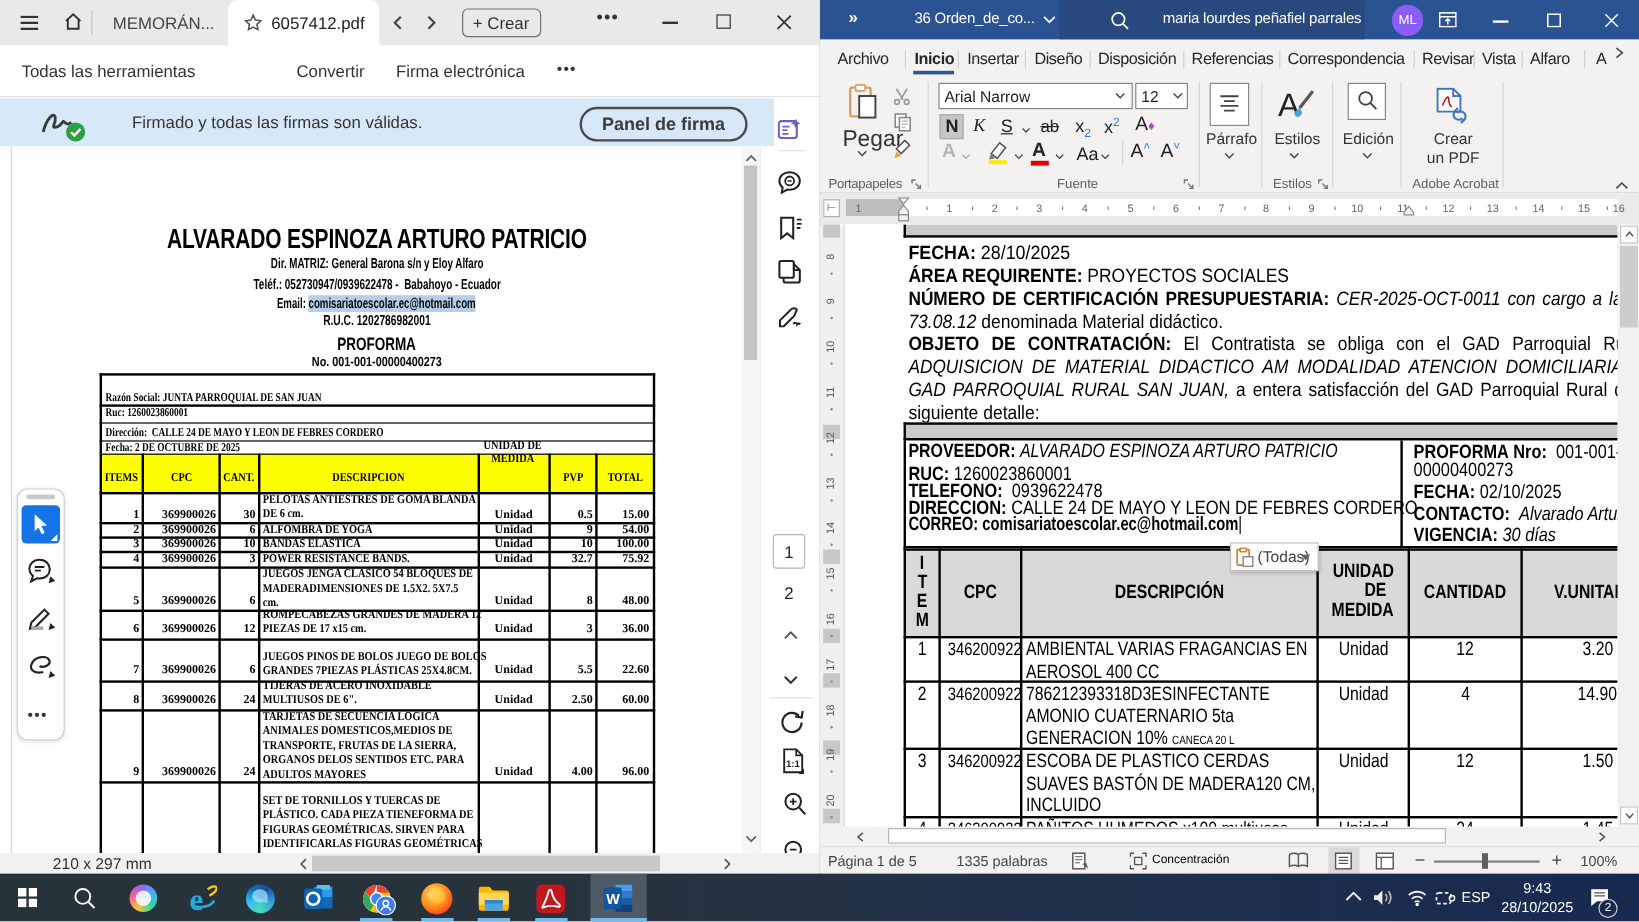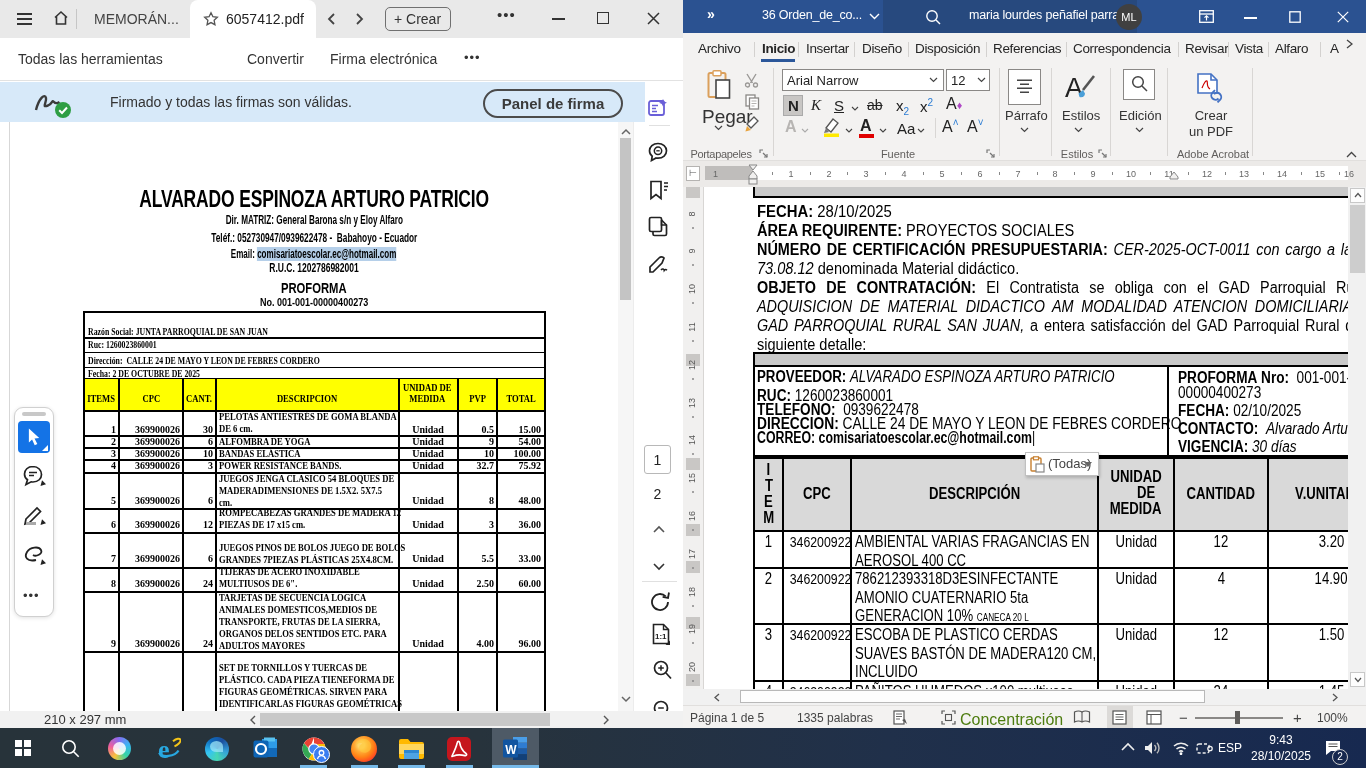--- a/index.html
+++ b/index.html
@@ -67,21 +67,21 @@
 <div class="ab" style="left:0px;top:170px;width:628px;text-align:center;"><span class="sxc" style="font-size:11px;font-weight:bold;transform:scaleX(0.82);">No. 001-001-00000400273</span></div>
 <div class="ab" style="left:88px;top:204px;font-size:10px;font-weight:bold;font-family:&quot;Liberation Serif&quot;,serif;white-space:nowrap;transform:scaleX(0.78);transform-origin:0 0;">Razón Social: JUNTA PARROQUIAL DE SAN JUAN</div>
 <div class="ab" style="left:88px;top:217px;font-size:10px;font-weight:bold;font-family:&quot;Liberation Serif&quot;,serif;white-space:nowrap;transform:scaleX(0.78);transform-origin:0 0;">Ruc: 1260023860001</div>
 <div class="ab" style="left:88px;top:233px;font-size:10px;font-weight:bold;font-family:&quot;Liberation Serif&quot;,serif;white-space:nowrap;transform:scaleX(0.78);transform-origin:0 0;">Dirección:&nbsp; CALLE 24 DE MAYO Y LEON DE FEBRES CORDERO</div>
 <div class="ab" style="left:88px;top:246px;font-size:10px;font-weight:bold;font-family:&quot;Liberation Serif&quot;,serif;white-space:nowrap;transform:scaleX(0.78);transform-origin:0 0;">Fecha: 2 DE OCTUBRE DE 2025</div>
 <div class="ab" style="left:84px;top:256px;width:461px;height:32px;background:#ffff00;"></div>
 <div class="ab" style="left:84px;top:266px;width:35px;text-align:center;"><span style="display:inline-block;transform:scaleX(0.86);font-size:10px;line-height:11px;font-weight:bold;font-family:&quot;Liberation Serif&quot;,serif;white-space:nowrap;">ITEMS</span></div>
 <div class="ab" style="left:119px;top:266px;width:64px;text-align:center;"><span style="display:inline-block;transform:scaleX(0.86);font-size:10px;line-height:11px;font-weight:bold;font-family:&quot;Liberation Serif&quot;,serif;white-space:nowrap;">CPC</span></div>
 <div class="ab" style="left:183px;top:266px;width:33px;text-align:center;"><span style="display:inline-block;transform:scaleX(0.86);font-size:10px;line-height:11px;font-weight:bold;font-family:&quot;Liberation Serif&quot;,serif;white-space:nowrap;">CANT.</span></div>
 <div class="ab" style="left:216px;top:266px;width:183px;text-align:center;"><span style="display:inline-block;transform:scaleX(0.86);font-size:10px;line-height:11px;font-weight:bold;font-family:&quot;Liberation Serif&quot;,serif;white-space:nowrap;">DESCRIPCION</span></div>
-<div class="ab" style="left:399px;top:260px;width:51px;text-align:center;"><span style="display:inline-block;transform:scaleX(0.86);font-size:10px;line-height:11px;font-weight:bold;font-family:&quot;Liberation Serif&quot;,serif;white-space:nowrap;">UNIDAD DE<br>MEDIDA</span></div>
+<div class="ab" style="left:399px;top:244px;width:51px;text-align:center;"><span style="display:inline-block;transform:scaleX(0.86);font-size:10px;line-height:11px;font-weight:bold;font-family:&quot;Liberation Serif&quot;,serif;white-space:nowrap;">UNIDAD DE<br>MEDIDA</span></div>
 <div class="ab" style="left:458px;top:266px;width:39px;text-align:center;"><span style="display:inline-block;transform:scaleX(0.86);font-size:10px;line-height:11px;font-weight:bold;font-family:&quot;Liberation Serif&quot;,serif;white-space:nowrap;">PVP</span></div>
 <div class="ab" style="left:497px;top:266px;width:48px;text-align:center;"><span style="display:inline-block;transform:scaleX(0.86);font-size:10px;line-height:11px;font-weight:bold;font-family:&quot;Liberation Serif&quot;,serif;white-space:nowrap;">TOTAL</span></div>
 <div class="ab" style="left:83px;top:189px;width:2px;height:67px;background:#000;"></div>
 <div class="ab" style="left:544px;top:189px;width:2px;height:67px;background:#000;"></div>
 <div class="ab" style="left:83px;top:256px;width:2px;height:333px;background:#000;"></div>
 <div class="ab" style="left:118px;top:256px;width:2px;height:333px;background:#000;"></div>
 <div class="ab" style="left:182px;top:256px;width:2px;height:333px;background:#000;"></div>
 <div class="ab" style="left:215px;top:256px;width:2px;height:333px;background:#000;"></div>
 <div class="ab" style="left:398px;top:256px;width:2px;height:333px;background:#000;"></div>
 <div class="ab" style="left:457px;top:256px;width:2px;height:333px;background:#000;"></div>
@@ -148,21 +148,21 @@
 <div class="ab" style="left:399px;top:397px;width:58px;text-align:center;font-size:10px;font-weight:bold;font-family:&quot;Liberation Serif&quot;,serif;white-space:nowrap;">Unidad</div>
 <div class="ab" style="left:454px;top:397px;width:40px;text-align:right;font-size:10px;font-weight:bold;font-family:&quot;Liberation Serif&quot;,serif;white-space:nowrap;">3</div>
 <div class="ab" style="left:495px;top:397px;width:46px;text-align:right;font-size:10px;font-weight:bold;font-family:&quot;Liberation Serif&quot;,serif;white-space:nowrap;">36.00</div>
 <div class="ab" style="left:219px;top:420px;font-size:10px;font-weight:bold;font-family:&quot;Liberation Serif&quot;,serif;white-space:nowrap;transform:scaleX(0.86);transform-origin:0 0;">JUEGOS PINOS DE BOLOS JUEGO DE BOLOS</div>
 <div class="ab" style="left:219px;top:432px;font-size:10px;font-weight:bold;font-family:&quot;Liberation Serif&quot;,serif;white-space:nowrap;transform:scaleX(0.86);transform-origin:0 0;">GRANDES 7PIEZAS PLÁSTICAS 25X4.8CM.</div>
 <div class="ab" style="left:86px;top:431px;width:30px;text-align:right;font-size:10px;font-weight:bold;font-family:&quot;Liberation Serif&quot;,serif;white-space:nowrap;">7</div>
 <div class="ab" style="left:110px;top:431px;width:70px;text-align:right;font-size:10px;font-weight:bold;font-family:&quot;Liberation Serif&quot;,serif;white-space:nowrap;">369900026</div>
 <div class="ab" style="left:183px;top:431px;width:30px;text-align:right;font-size:10px;font-weight:bold;font-family:&quot;Liberation Serif&quot;,serif;white-space:nowrap;">6</div>
 <div class="ab" style="left:399px;top:431px;width:58px;text-align:center;font-size:10px;font-weight:bold;font-family:&quot;Liberation Serif&quot;,serif;white-space:nowrap;">Unidad</div>
 <div class="ab" style="left:454px;top:431px;width:40px;text-align:right;font-size:10px;font-weight:bold;font-family:&quot;Liberation Serif&quot;,serif;white-space:nowrap;">5.5</div>
-<div class="ab" style="left:495px;top:431px;width:46px;text-align:right;font-size:10px;font-weight:bold;font-family:&quot;Liberation Serif&quot;,serif;white-space:nowrap;">33.00</div>
+<div class="ab" style="left:495px;top:431px;width:46px;text-align:right;font-size:10px;font-weight:bold;font-family:&quot;Liberation Serif&quot;,serif;white-space:nowrap;">22.60</div>
 <div class="ab" style="left:219px;top:444px;font-size:10px;font-weight:bold;font-family:&quot;Liberation Serif&quot;,serif;white-space:nowrap;transform:scaleX(0.86);transform-origin:0 0;">TIJERAS DE ACERO INOXIDABLE</div>
 <div class="ab" style="left:219px;top:456px;font-size:10px;font-weight:bold;font-family:&quot;Liberation Serif&quot;,serif;white-space:nowrap;transform:scaleX(0.86);transform-origin:0 0;">MULTIUSOS DE 6".</div>
 <div class="ab" style="left:86px;top:456px;width:30px;text-align:right;font-size:10px;font-weight:bold;font-family:&quot;Liberation Serif&quot;,serif;white-space:nowrap;">8</div>
 <div class="ab" style="left:110px;top:456px;width:70px;text-align:right;font-size:10px;font-weight:bold;font-family:&quot;Liberation Serif&quot;,serif;white-space:nowrap;">369900026</div>
 <div class="ab" style="left:183px;top:456px;width:30px;text-align:right;font-size:10px;font-weight:bold;font-family:&quot;Liberation Serif&quot;,serif;white-space:nowrap;">24</div>
 <div class="ab" style="left:399px;top:456px;width:58px;text-align:center;font-size:10px;font-weight:bold;font-family:&quot;Liberation Serif&quot;,serif;white-space:nowrap;">Unidad</div>
 <div class="ab" style="left:454px;top:456px;width:40px;text-align:right;font-size:10px;font-weight:bold;font-family:&quot;Liberation Serif&quot;,serif;white-space:nowrap;">2.50</div>
 <div class="ab" style="left:495px;top:456px;width:46px;text-align:right;font-size:10px;font-weight:bold;font-family:&quot;Liberation Serif&quot;,serif;white-space:nowrap;">60.00</div>
 <div class="ab" style="left:219px;top:470px;font-size:10px;font-weight:bold;font-family:&quot;Liberation Serif&quot;,serif;white-space:nowrap;transform:scaleX(0.86);transform-origin:0 0;">TARJETAS DE SECUENCIA LOGICA</div>
 <div class="ab" style="left:219px;top:482px;font-size:10px;font-weight:bold;font-family:&quot;Liberation Serif&quot;,serif;white-space:nowrap;transform:scaleX(0.86);transform-origin:0 0;">ANIMALES DOMESTICOS,MEDIOS DE</div>
@@ -281,21 +281,21 @@
 <div class="ab" style="left:24px;top:6px;font-size:14px;color:#fff;font-weight:bold;">»</div>
 <div class="ab" style="left:79px;top:8px;font-size:12.5px;color:#fff;white-space:nowrap;letter-spacing:-0.2px;">36 Orden_de_co...</div>
 <svg class="ab" style="left:186px;top:13px" width="11" height="7" viewBox="0 0 11 7">
       <path d="M1 1l4.5 4.5L10 1" fill="none" stroke="#fff" stroke-width="1.4"></path>
     </svg>
 <svg class="ab" style="left:242px;top:9px" width="16" height="16" viewBox="0 0 16 16">
       <circle cx="7" cy="7" r="5.2" fill="none" stroke="#fff" stroke-width="1.4"></circle>
       <path d="M11 11l4 4" stroke="#fff" stroke-width="1.4"></path>
     </svg>
 <div class="ab" style="left:286px;top:8px;font-size:12.5px;color:#fff;white-space:nowrap;letter-spacing:-0.2px;">maria lourdes peñafiel parrales</div>
-<div class="ab" style="left:433px;top:4px;width:26px;height:26px;border-radius:50%;background:#404040;color:#fff;font-size:11px;text-align:center;line-height:26px;">ML</div>
+<div class="ab" style="left:477px;top:4px;width:26px;height:26px;border-radius:50%;background:#8b5cf6;color:#fff;font-size:11px;text-align:center;line-height:26px;">ML</div>
 <svg class="ab" style="left:516px;top:10px" width="15" height="13" viewBox="0 0 15 13">
       <rect x="0.7" y="0.7" width="13.6" height="11.6" fill="none" stroke="#fff" stroke-width="1.3"></rect>
       <path d="M0.7 4h13.6" stroke="#fff" stroke-width="1.3"></path>
       <path d="M7.5 10.5V5.8M5.5 7.6l2-1.8 2 1.8" fill="none" stroke="#fff" stroke-width="1.2"></path>
     </svg>
 <div class="ab" style="left:561px;top:17px;width:13px;height:2px;background:#fff;"></div>
 <svg class="ab" style="left:606px;top:11px" width="12" height="12" viewBox="0 0 12 12">
       <rect x="0.8" y="0.8" width="10.4" height="10.4" fill="none" stroke="#fff" stroke-width="1.3"></rect>
     </svg>
 <svg class="ab" style="left:654px;top:11px" width="12" height="12" viewBox="0 0 12 12">
@@ -644,21 +644,21 @@
 <div class="ab" style="left:114px;top:5px;font-size:12px;color:#444;white-space:nowrap;">1335 palabras</div>
 <svg class="ab" style="left:210px;top:4px" width="16" height="15" viewBox="0 0 16 15">
         <rect x="1" y="1" width="10" height="13" fill="#fff" stroke="#555" stroke-width="1.2"></rect>
         <path d="M3 4h6M3 6.5h6M3 9h4" stroke="#555" stroke-width="0.9"></path>
         <path d="M9 10l5 4-2-5z" fill="#555"></path>
       </svg>
 <svg class="ab" style="left:258px;top:4px" width="15" height="15" viewBox="0 0 15 15">
         <path d="M1 4V1h3M11 1h3v3M14 11v3h-3M4 14H1v-3" fill="none" stroke="#555" stroke-width="1.2"></path>
         <rect x="4.5" y="4.5" width="6" height="6" fill="none" stroke="#555" stroke-width="1.1"></rect>
       </svg>
-<div class="ab" style="left:277px;top:5px;font-size:16px;color:#4d7c0f;white-space:nowrap;text-align:right;">Concentración</div>
+<div class="ab" style="left:277px;top:5px;font-size:10px;color:#000000;white-space:nowrap;text-align:right;">Concentración</div>
 <svg class="ab" style="left:390px;top:4px" width="18" height="14" viewBox="0 0 18 14">
         <path d="M9 2C7 0.8 4 0.8 1.5 2v10C4 10.8 7 10.8 9 12c2-1.2 5-1.2 7.5 0V2C14 0.8 11 0.8 9 2z" fill="none" stroke="#555" stroke-width="1.2"></path>
         <path d="M9 2v10" stroke="#555" stroke-width="1.1"></path>
       </svg>
 <div class="ab" style="left:424px;top:0px;width:26px;height:23px;background:#dcdad8;"></div>
 <svg class="ab" style="left:429px;top:4px" width="15" height="15" viewBox="0 0 15 15">
         <rect x="1" y="1" width="13" height="13" fill="#fff" stroke="#555" stroke-width="1.2"></rect>
         <path d="M3.5 4.5h8M3.5 7h8M3.5 9.5h8" stroke="#555" stroke-width="0.9"></path>
       </svg>
 <svg class="ab" style="left:463px;top:4px" width="16" height="15" viewBox="0 0 16 15">

